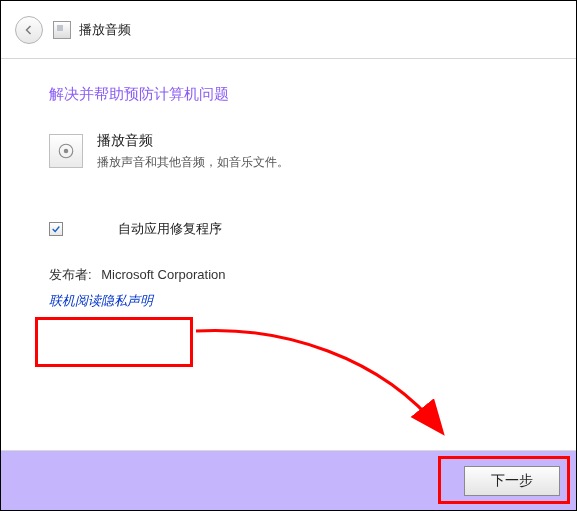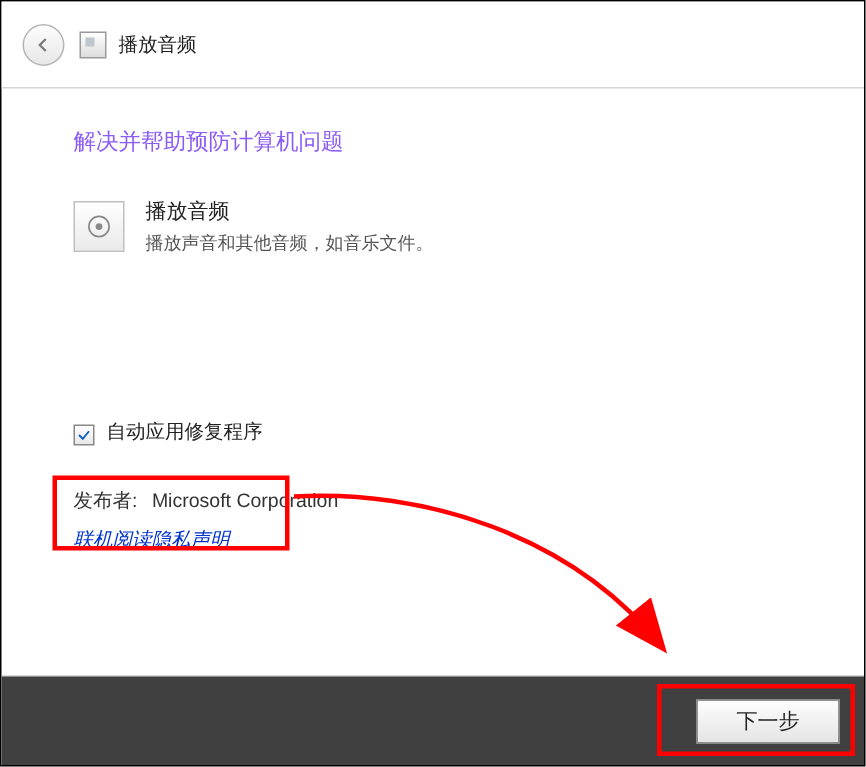--- a/index.html
+++ b/index.html
@@ -62,22 +62,23 @@
       margin-top: 2px;
       display: flex;
       align-items: center;
       justify-content: center;
     }
     .speaker-icon svg { width: 18px; height: 18px; }
     .item-title { font-size: 14px; color: #222; margin-bottom: 4px; }
     .item-desc { font-size: 12px; color: #555; }
     .checkbox-row {
       display: flex;
-      align-items: flex-end;
-      margin-top: 108px;
+      align-items: center;
+      margin-top: 49px;
+      gap: 47px;
     }
     .chk {
       width: 14px; height: 14px;
       border: 1px solid #888;
       background: linear-gradient(#fff,#e8e8e8);
       margin-right: 8px;
       display: flex;
       align-items: center;
       justify-content: center;
     }
@@ -101,21 +102,21 @@
       margin-top: 8px;
       font-size: 13px;
       color: #0033cc;
       cursor: pointer;
       font-style: italic;
     }
     .footer {
       position: absolute;
       left: 0; right: 0; bottom: 0;
       height: 60px;
-      background: #404040;
+      background: #c4b5fd;
       border-top: 1px solid #d9d9d9;
       display: flex;
       align-items: center;
       justify-content: flex-end;
       padding-right: 16px;
     }
     .next-btn {
       min-width: 96px;
       height: 30px;
       background: linear-gradient(#fdfdfd,#e4e4e4);

